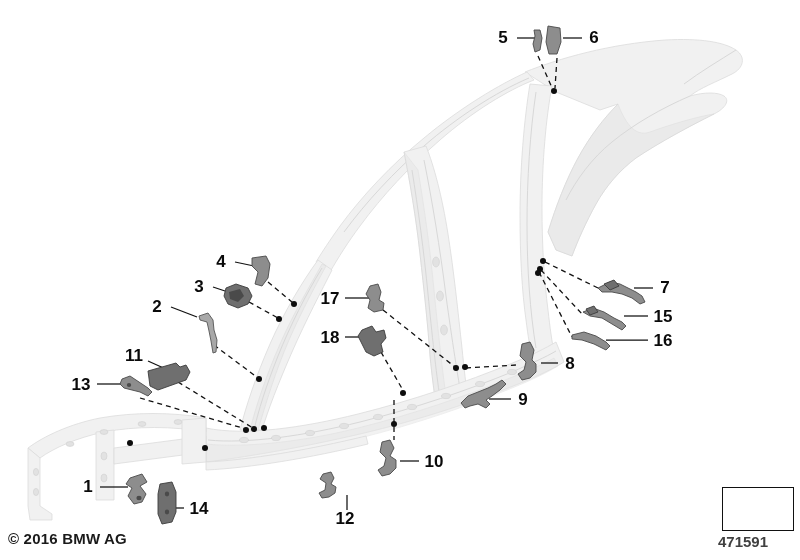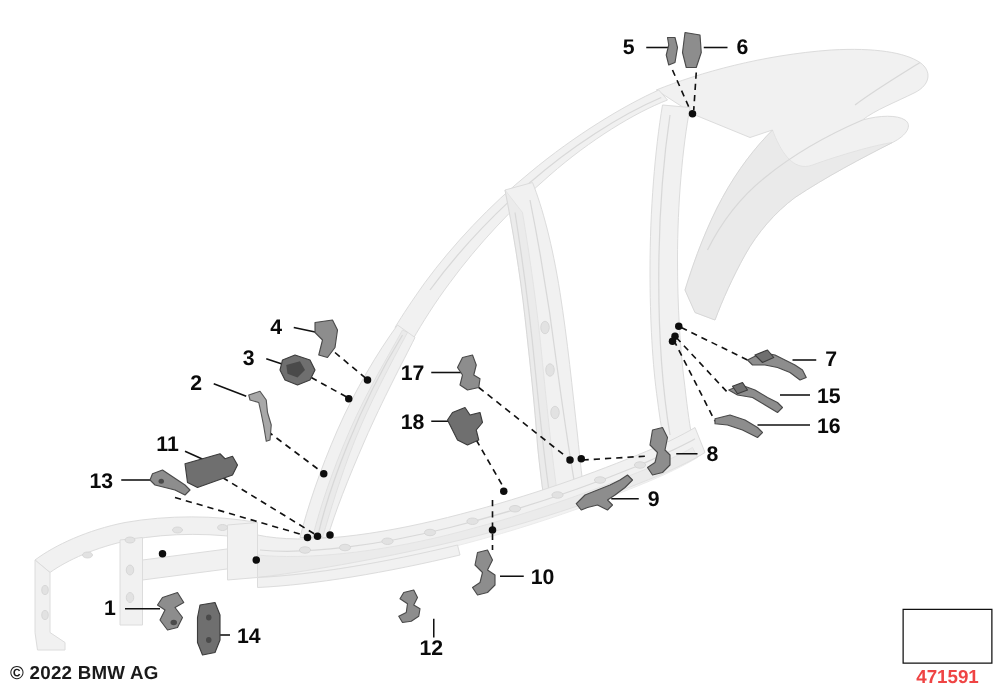--- a/index.html
+++ b/index.html
@@ -104,25 +104,25 @@
     height: 44px;
     border: 1.4px solid #111;
     background: #ffffff;
     box-sizing: border-box;
   }
   #ref-number {
     position: absolute;
     left: 718px;
     top: 533px;
     width: 80px;
-    text-align: center;
+    text-align: left;
     font-family: "Liberation Sans", sans-serif;
     font-size: 15px;
     font-weight: bold;
-    color: #ef4444;
+    color: #404040;
   }
 </style>
 </head>
 <body>
 
 <div id="stage">
 
   <svg id="diagram" viewBox="0 0 800 560">
 
     <g>
@@ -400,19 +400,19 @@
       <text class="callout-num" x="330" y="343" text-anchor="middle">18</text>
     </g>
 
     <g>
       <path fill="#ffffff" stroke="#111" stroke-width="1.2" stroke-linejoin="round" d="M732,508 L732,498 L744,498 L738,492 L758,492 L784,500 L772,512 L750,506 L756,512 L744,512 Z"></path>
       <path fill="#111111" d="M732,512 L744,512 L756,512 L750,506 L772,512 L784,502 L784,506 L772,517 L750,511 L756,517 L732,517 Z"></path>
     </g>
 
   </svg>
 
-  <div id="copyright">© 2022 BMW AG</div>
+  <div id="copyright">© 2016 BMW AG</div>
 
   <div id="ref-box"></div>
 
   <div id="ref-number">471591</div>
 
 </div>
 
 </body></html>

